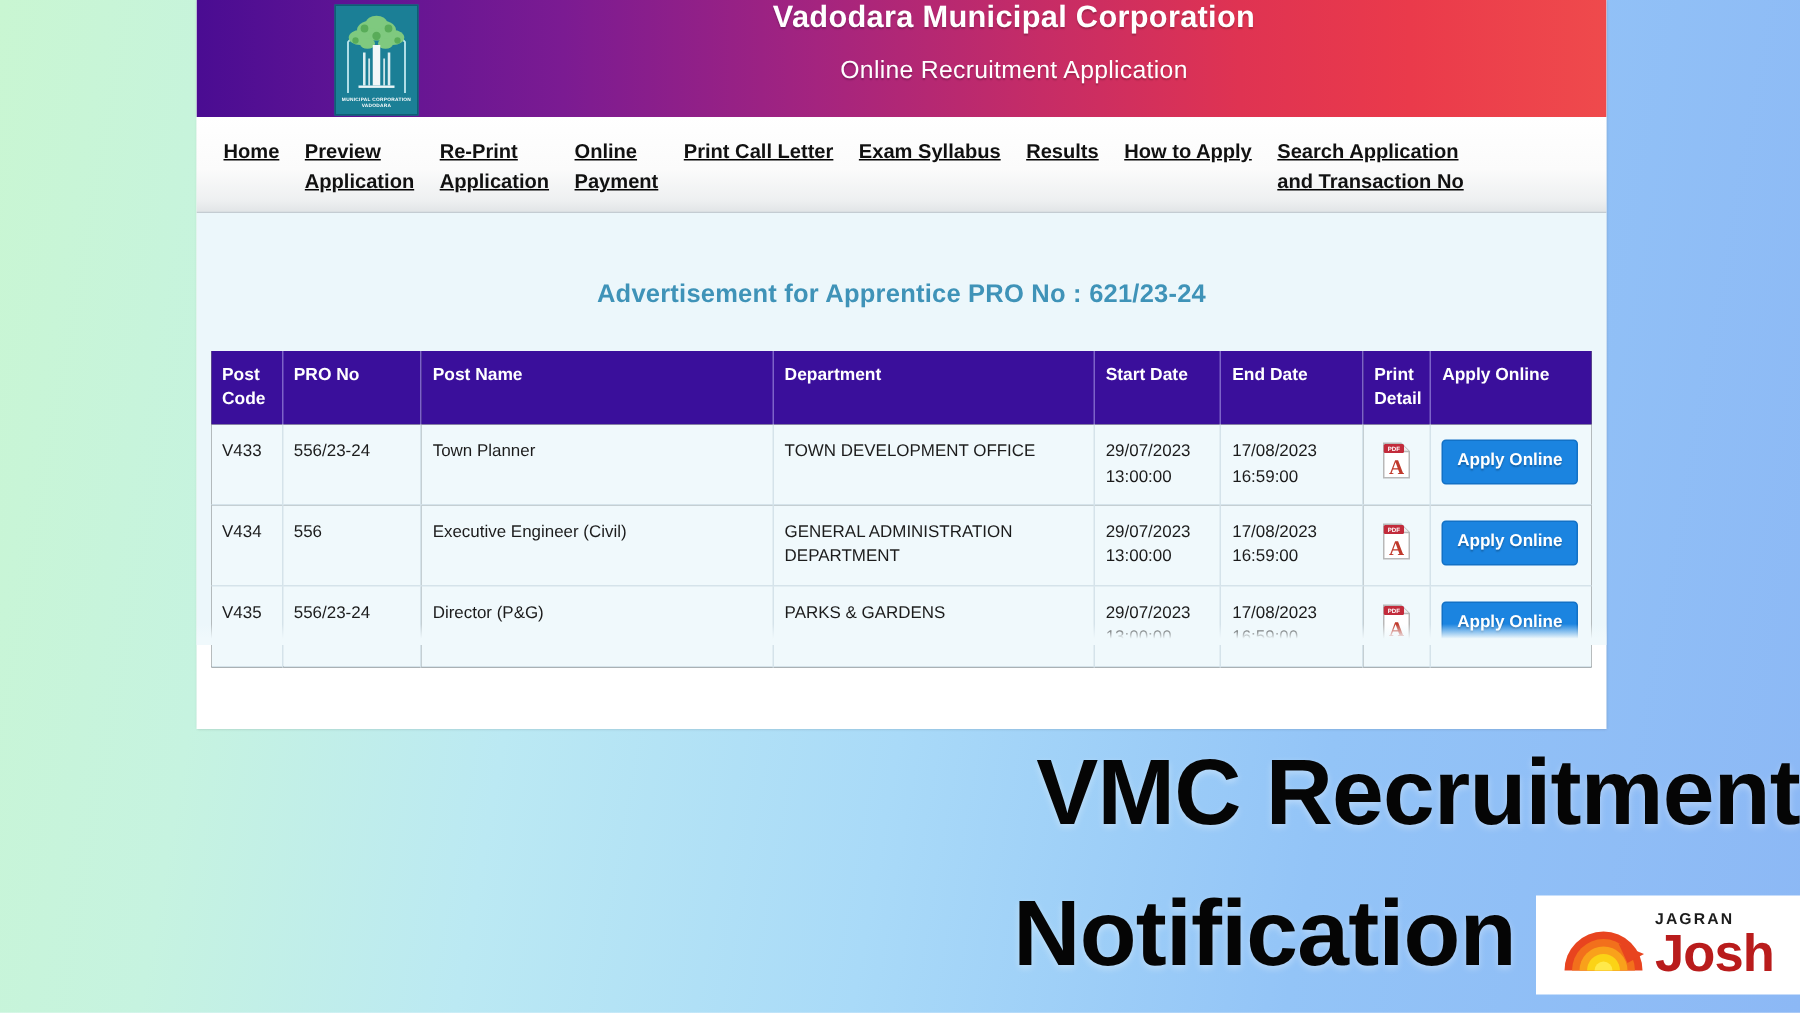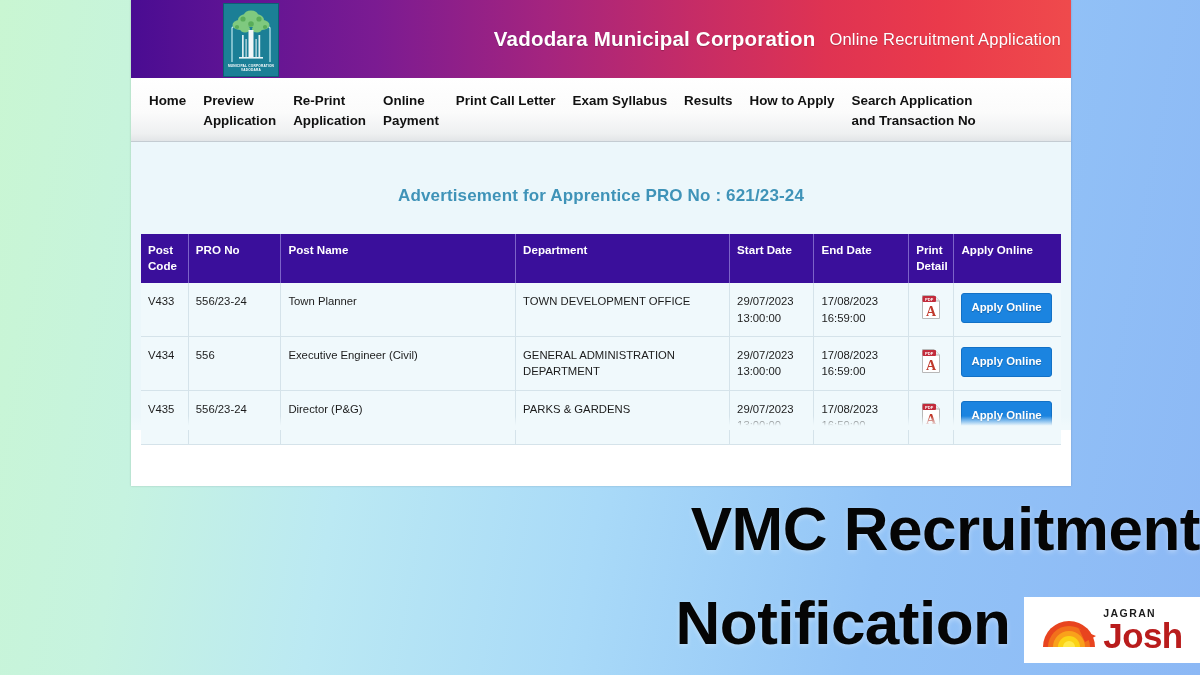--- a/index.html
+++ b/index.html
@@ -66,23 +66,23 @@
     font-weight: bold;
     white-space: nowrap;
   }
   #header-titles {
     position: absolute;
     left: 160px;
     right: 10px;
     top: 0;
     height: 78px;
     display: flex;
-    flex-direction: row;
+    flex-direction: column;
     align-items: center;
-    justify-content: flex-end;
+    justify-content: flex-start;
     gap: 14px;
   }
   #site-title-main {
     color: #ffffff;
     font-size: 20.5px;
     font-weight: 600;
     letter-spacing: 0.2px;
     text-shadow: 0 1px 1px rgba(0,0,0,0.22);
   }
   #site-title-sub {
@@ -102,20 +102,21 @@
     padding: 0 0 0 18px;
     display: flex;
     align-items: flex-start;
     box-sizing: border-box;
   }
   #nav-list {
     display: flex;
     align-items: flex-start;
     gap: 0px;
     padding-top: 13px;
+    text-decoration: underline;
   }
   .nav-item {
     font-size: 13.4px;
     font-weight: bold;
     color: #111111;
     line-height: 20px;
     padding: 0 11px 0 0;
     margin-right: 6px;
     white-space: pre-line;
     cursor: pointer;

